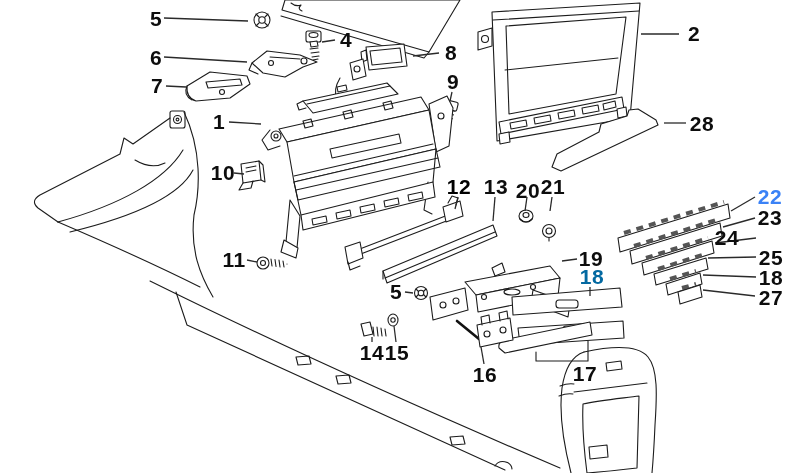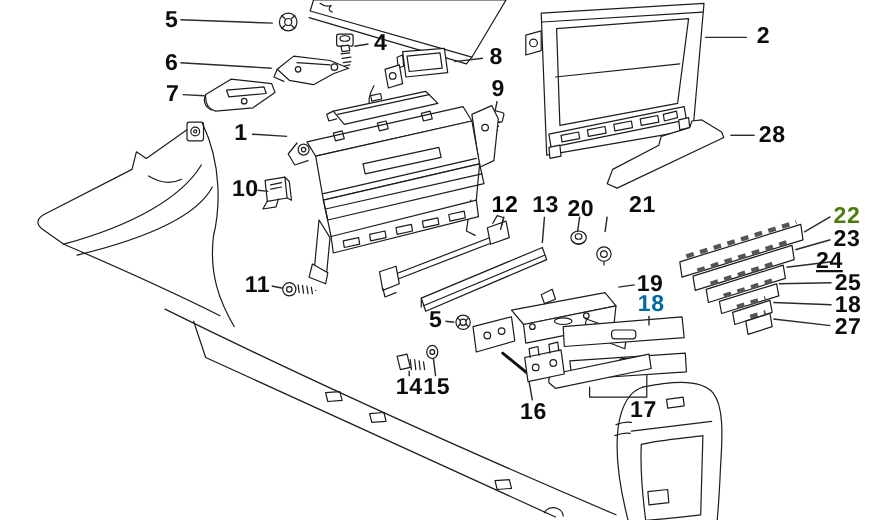--- a/index.html
+++ b/index.html
@@ -271,28 +271,28 @@
       <div class="part-label" style="left: 451px; top: 52px; color: rgb(13, 13, 13);">8</div>
       <div class="part-label" style="left: 453px; top: 81px; color: rgb(13, 13, 13);">9</div>
       <div class="part-label" style="left: 694px; top: 33px; color: rgb(13, 13, 13);">2</div>
       <div class="part-label" style="left: 702px; top: 123px; color: rgb(13, 13, 13);">28</div>
       <div class="part-label" style="left: 219px; top: 121px; color: rgb(13, 13, 13);">1</div>
       <div class="part-label" style="left: 223px; top: 172px; color: rgb(13, 13, 13);">10</div>
       <div class="part-label" style="left: 234px; top: 259px; color: rgb(13, 13, 13);">11</div>
       <div class="part-label" style="left: 459px; top: 186px; color: #000000;">12</div>
       <div class="part-label" style="left: 496px; top: 186px; color: rgb(13, 13, 13);">13</div>
       <div class="part-label" style="left: 528px; top: 190px; color: rgb(13, 13, 13);">20</div>
-      <div class="part-label" style="left: 553px; top: 186px; color: rgb(13, 13, 13); margin-left: 31px;">21</div>
+      <div class="part-label" style="left: 553px; top: 186px; color: rgb(13, 13, 13);">21</div>
       <div class="part-label" style="left: 591px; top: 258px; color: rgb(13, 13, 13);">19</div>
       <div class="part-label" style="left: 592px; top: 276px; color: #0369a1;">18</div>
       <div class="part-label" style="left: 396px; top: 291px; color: rgb(13, 13, 13);">5</div>
       <div class="part-label" style="left: 372px; top: 352px; color: rgb(13, 13, 13);">14</div>
       <div class="part-label" style="left: 397px; top: 352px; color: rgb(13, 13, 13);">15</div>
       <div class="part-label" style="left: 485px; top: 374px; color: rgb(13, 13, 13);">16</div>
       <div class="part-label" style="left: 585px; top: 373px; color: rgb(13, 13, 13);">17</div>
-      <div class="part-label" style="left: 770px; top: 196px; color: #4d7c0f;">22</div>
+      <div class="part-label" style="left: 770px; top: 196px; color: #3b82f6;">22</div>
       <div class="part-label" style="left: 770px; top: 217px; color: rgb(13, 13, 13);">23</div>
-      <div class="part-label" style="left: 754px; top: 237px; color: rgb(13, 13, 13); text-decoration: underline;">24</div>
+      <div class="part-label" style="left: 727px; top: 237px; color: rgb(13, 13, 13);">24</div>
       <div class="part-label" style="left: 771px; top: 257px; color: rgb(13, 13, 13);">25</div>
       <div class="part-label" style="left: 771px; top: 277px; color: rgb(13, 13, 13);">18</div>
       <div class="part-label" style="left: 771px; top: 297px; color: rgb(13, 13, 13);">27</div>
     </div>
 </div>
 
 </body></html>

